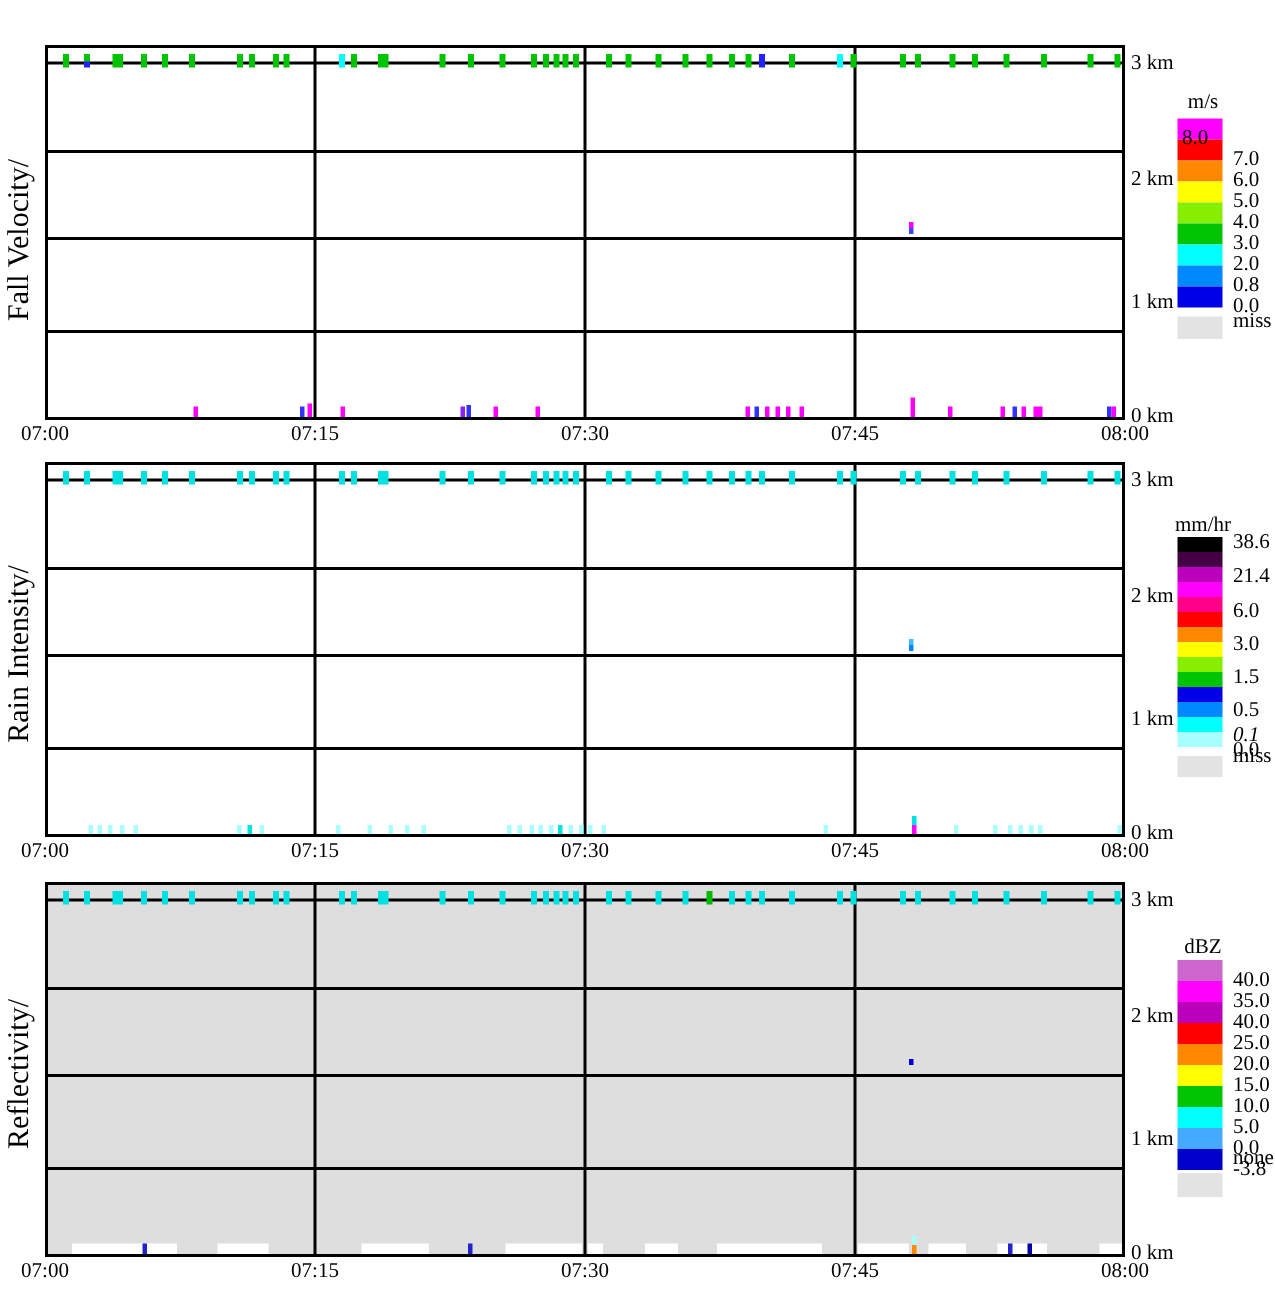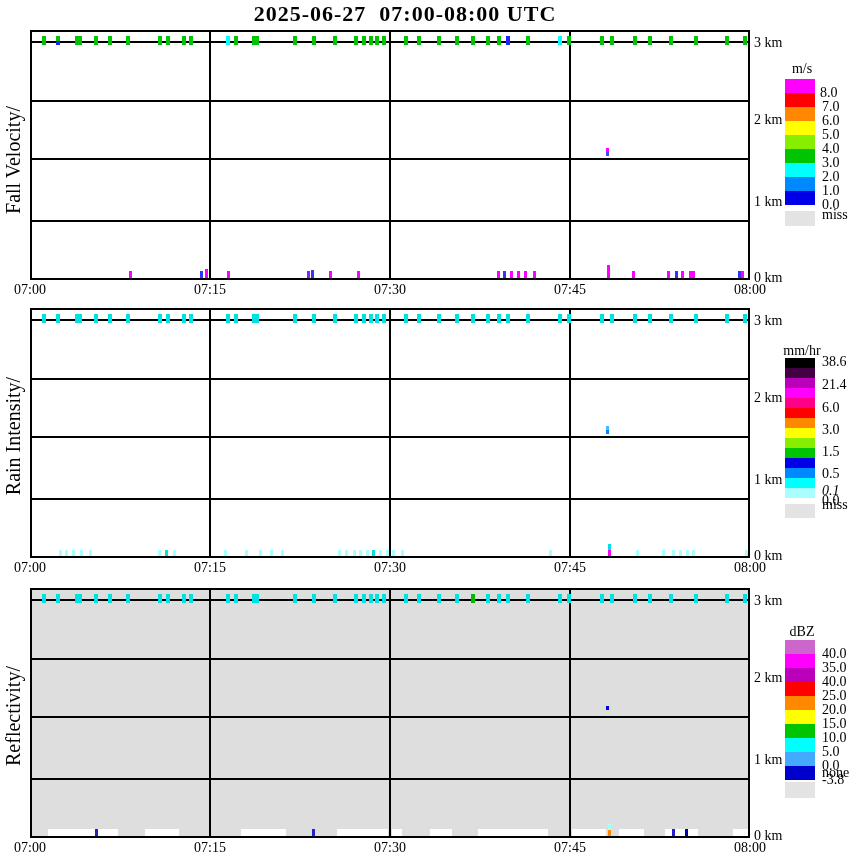--- a/index.html
+++ b/index.html
@@ -12,21 +12,20 @@
   .panel{position:absolute;left:30px;width:720px;height:250px;}
   .cbtitle{position:absolute;left:778px;width:48px;text-align:center;font-size:14px;}
   .ticklabel{position:absolute;transform:translateX(-50%);font-size:14px;white-space:nowrap;}
   .kmlabel{position:absolute;left:754px;font-size:14px;white-space:nowrap;}
   .cblabel{position:absolute;left:822px;font-size:14px;white-space:nowrap;}
 </style>
 </head>
 <body>
 
 <div id="fig">
-  <div class="title">2025-06-27  07:00-08:00 UTC</div>
 
   <div class="ylabel" style="top:160px">Fall Velocity/</div>
   <div class="ylabel" style="top:436px">Rain Intensity/</div>
   <div class="ylabel" style="top:716px">Reflectivity/</div>
 
   <div class="panel" id="panel0" style="top: 30px; background: rgb(255, 255, 255);">
       <div style="position: absolute; left: 0px; top: 11px; width: 720px; height: 2px; background: rgb(0, 0, 0);"></div>
       <div style="position: absolute; left: 0px; top: 70px; width: 720px; height: 2px; background: rgb(0, 0, 0);"></div>
       <div style="position: absolute; left: 0px; top: 128px; width: 720px; height: 2px; background: rgb(0, 0, 0);"></div>
       <div style="position: absolute; left: 0px; top: 190px; width: 720px; height: 2px; background: rgb(0, 0, 0);"></div>
@@ -277,28 +276,28 @@
     <div class="kmlabel" style="left: 754px; top: 270px;">0 km</div>
     <div style="position: absolute; left: 785px; top: 79px; width: 30px; height: 14px; background: rgb(255, 0, 255);"></div>
     <div style="position: absolute; left: 785px; top: 93px; width: 30px; height: 14px; background: rgb(255, 0, 0);"></div>
     <div style="position: absolute; left: 785px; top: 107px; width: 30px; height: 14px; background: rgb(255, 136, 0);"></div>
     <div style="position: absolute; left: 785px; top: 121px; width: 30px; height: 14px; background: rgb(255, 255, 0);"></div>
     <div style="position: absolute; left: 785px; top: 135px; width: 30px; height: 14px; background: rgb(136, 238, 0);"></div>
     <div style="position: absolute; left: 785px; top: 149px; width: 30px; height: 14px; background: rgb(0, 196, 0);"></div>
     <div style="position: absolute; left: 785px; top: 163px; width: 30px; height: 14px; background: rgb(0, 255, 255);"></div>
     <div style="position: absolute; left: 785px; top: 177px; width: 30px; height: 14px; background: rgb(0, 136, 255);"></div>
     <div style="position: absolute; left: 785px; top: 191px; width: 30px; height: 14px; background: rgb(0, 0, 232);"></div>
-    <div class="cblabel" style="left: 820px; top: 85px;">8.0</div>
+    <div class="cblabel" style="left: 788px; top: 85px;">8.0</div>
     <div class="cblabel" style="left: 822px; top: 99px;">7.0</div>
     <div class="cblabel" style="left: 822px; top: 113px;">6.0</div>
     <div class="cblabel" style="left: 822px; top: 127px;">5.0</div>
     <div class="cblabel" style="left: 822px; top: 141px;">4.0</div>
     <div class="cblabel" style="left: 822px; top: 155px;">3.0</div>
     <div class="cblabel" style="left: 822px; top: 169px;">2.0</div>
-    <div class="cblabel" style="left: 822px; top: 183px;">1.0</div>
+    <div class="cblabel" style="left: 822px; top: 183px;">0.8</div>
     <div class="cblabel" style="left: 822px; top: 197px;">0.0</div>
     <div style="position: absolute; left: 785px; top: 211px; width: 30px; height: 15px; background: rgb(227, 227, 227);"></div>
     <div class="cblabel" style="left: 822px; top: 207px;">miss</div>
     <div class="ticklabel" style="left: 30px; top: 560px;">07:00</div>
     <div class="ticklabel" style="left: 210px; top: 560px;">07:15</div>
     <div class="ticklabel" style="left: 390px; top: 560px;">07:30</div>
     <div class="ticklabel" style="left: 570px; top: 560px;">07:45</div>
     <div class="ticklabel" style="left: 750px; top: 560px;">08:00</div>
     <div class="kmlabel" style="left: 754px; top: 313px;">3 km</div>
     <div class="kmlabel" style="left: 754px; top: 390px;">2 km</div>

